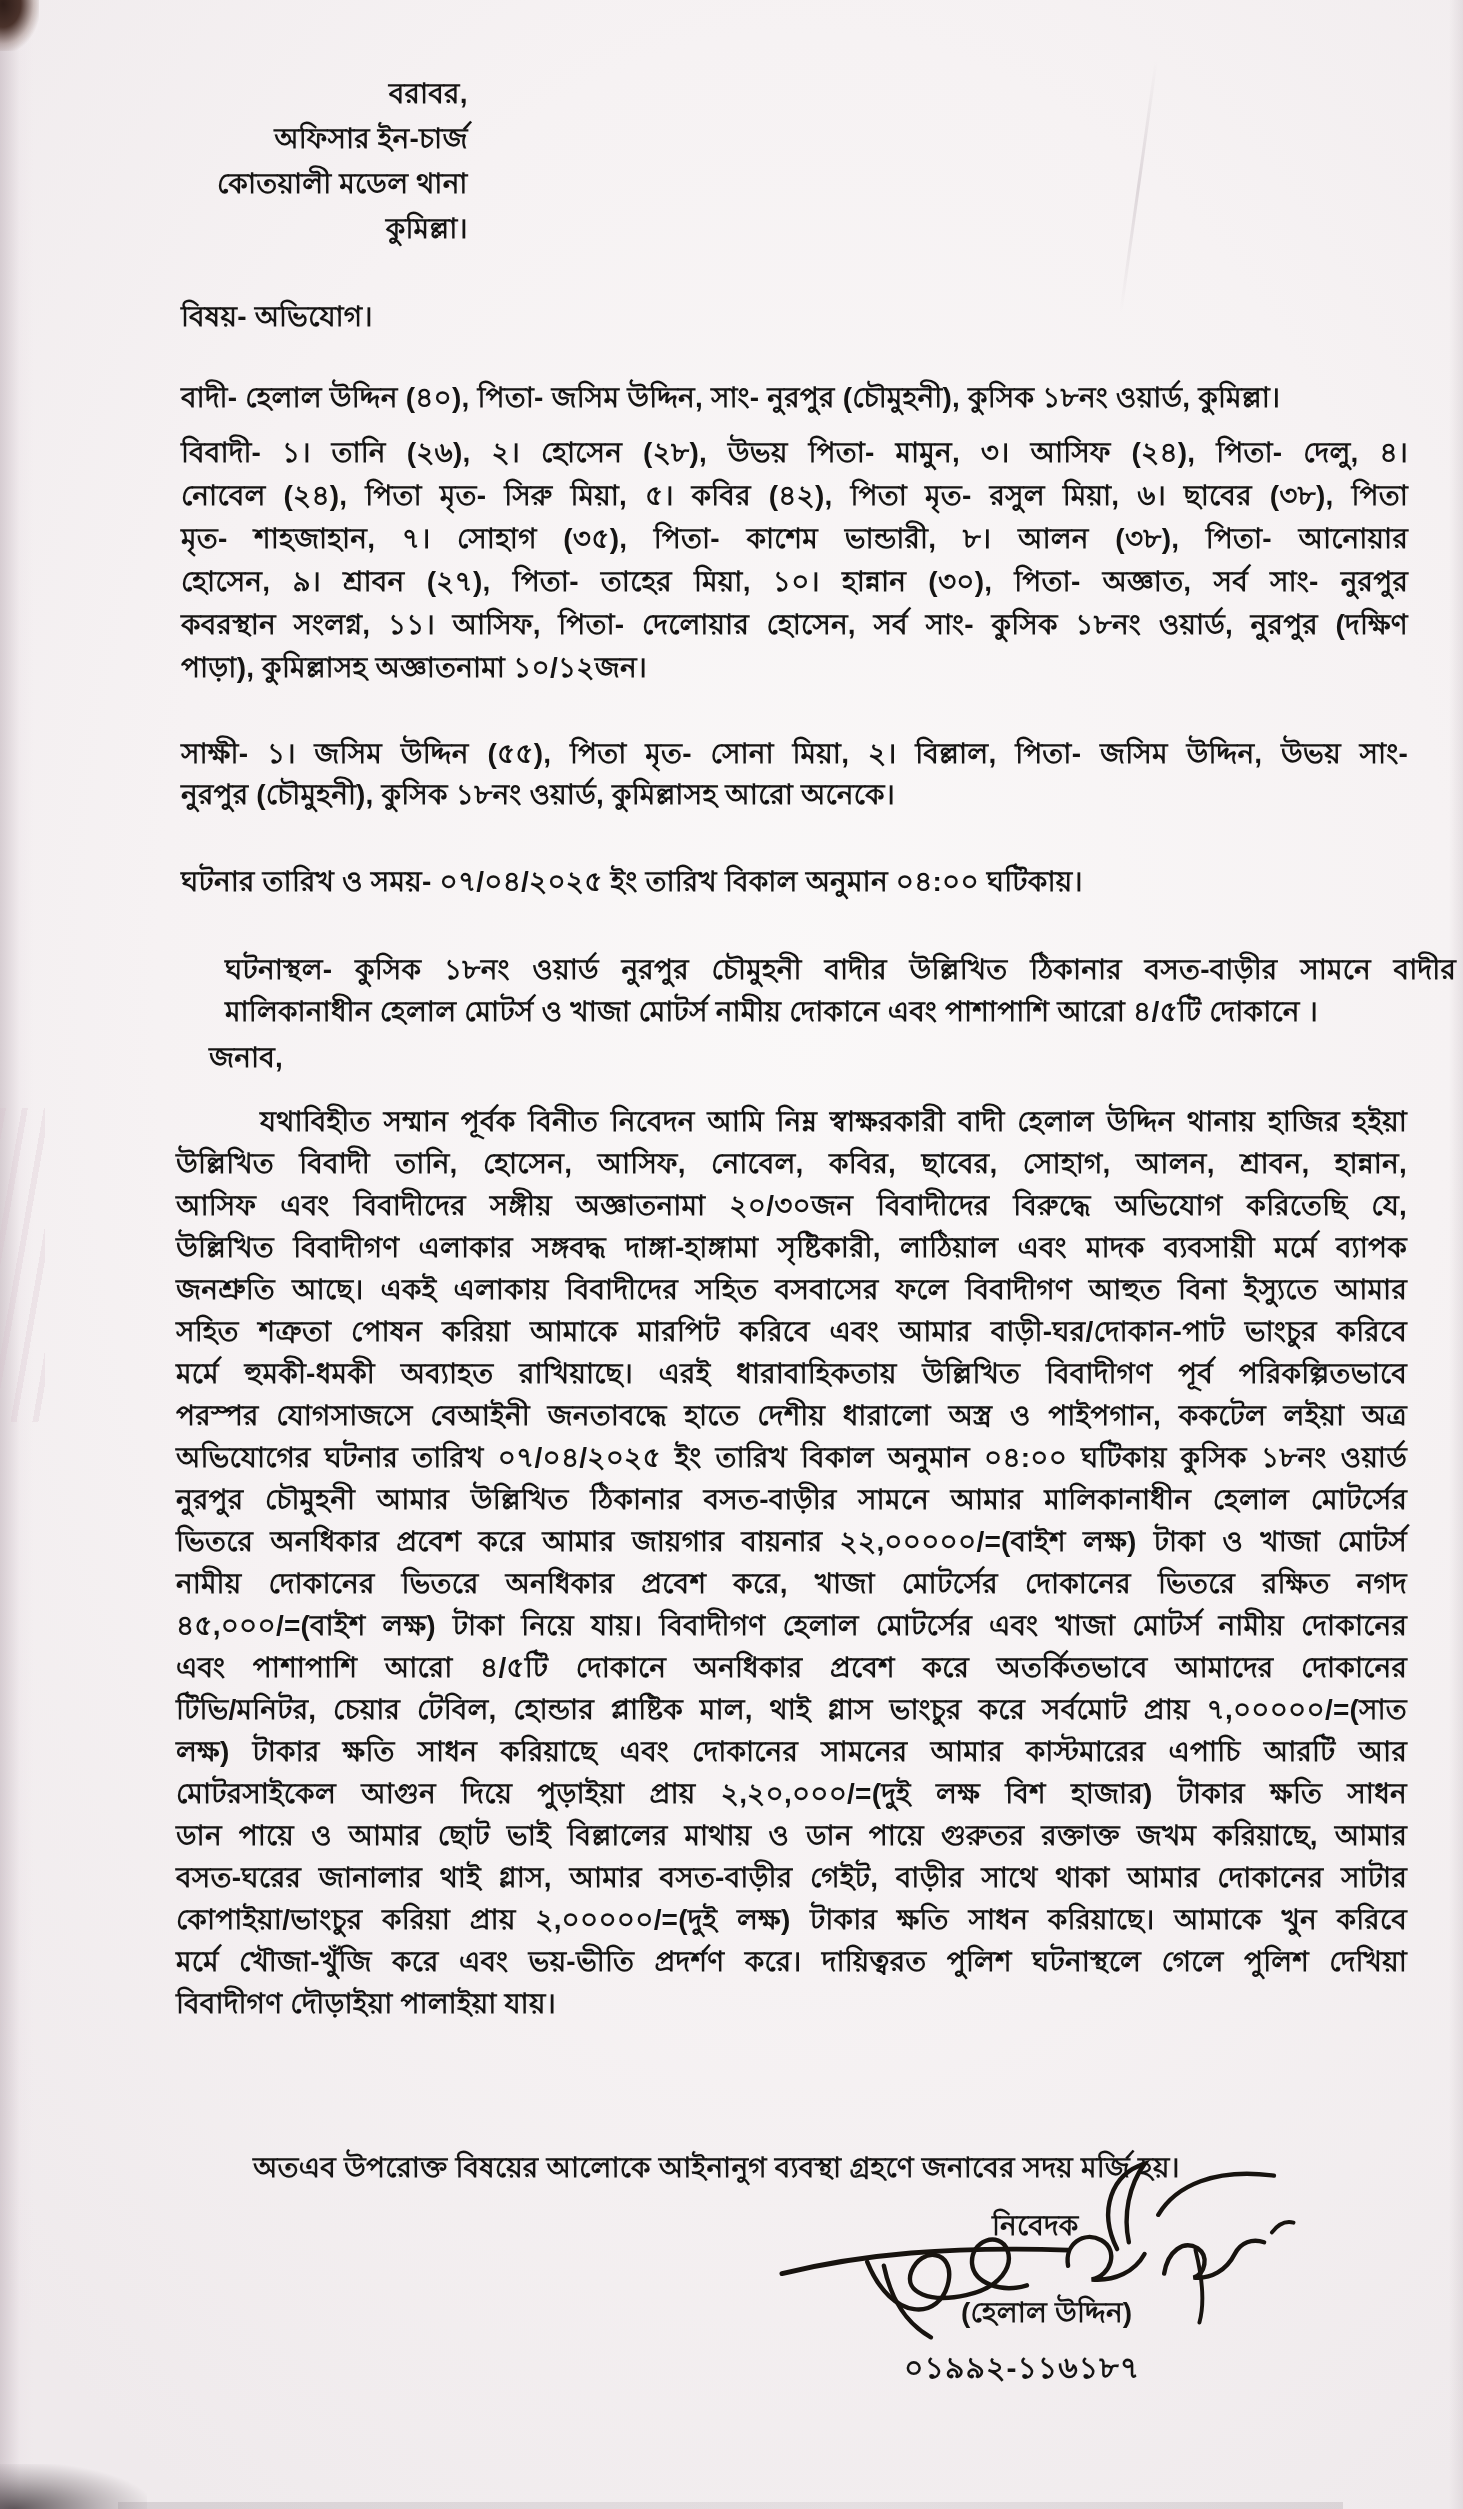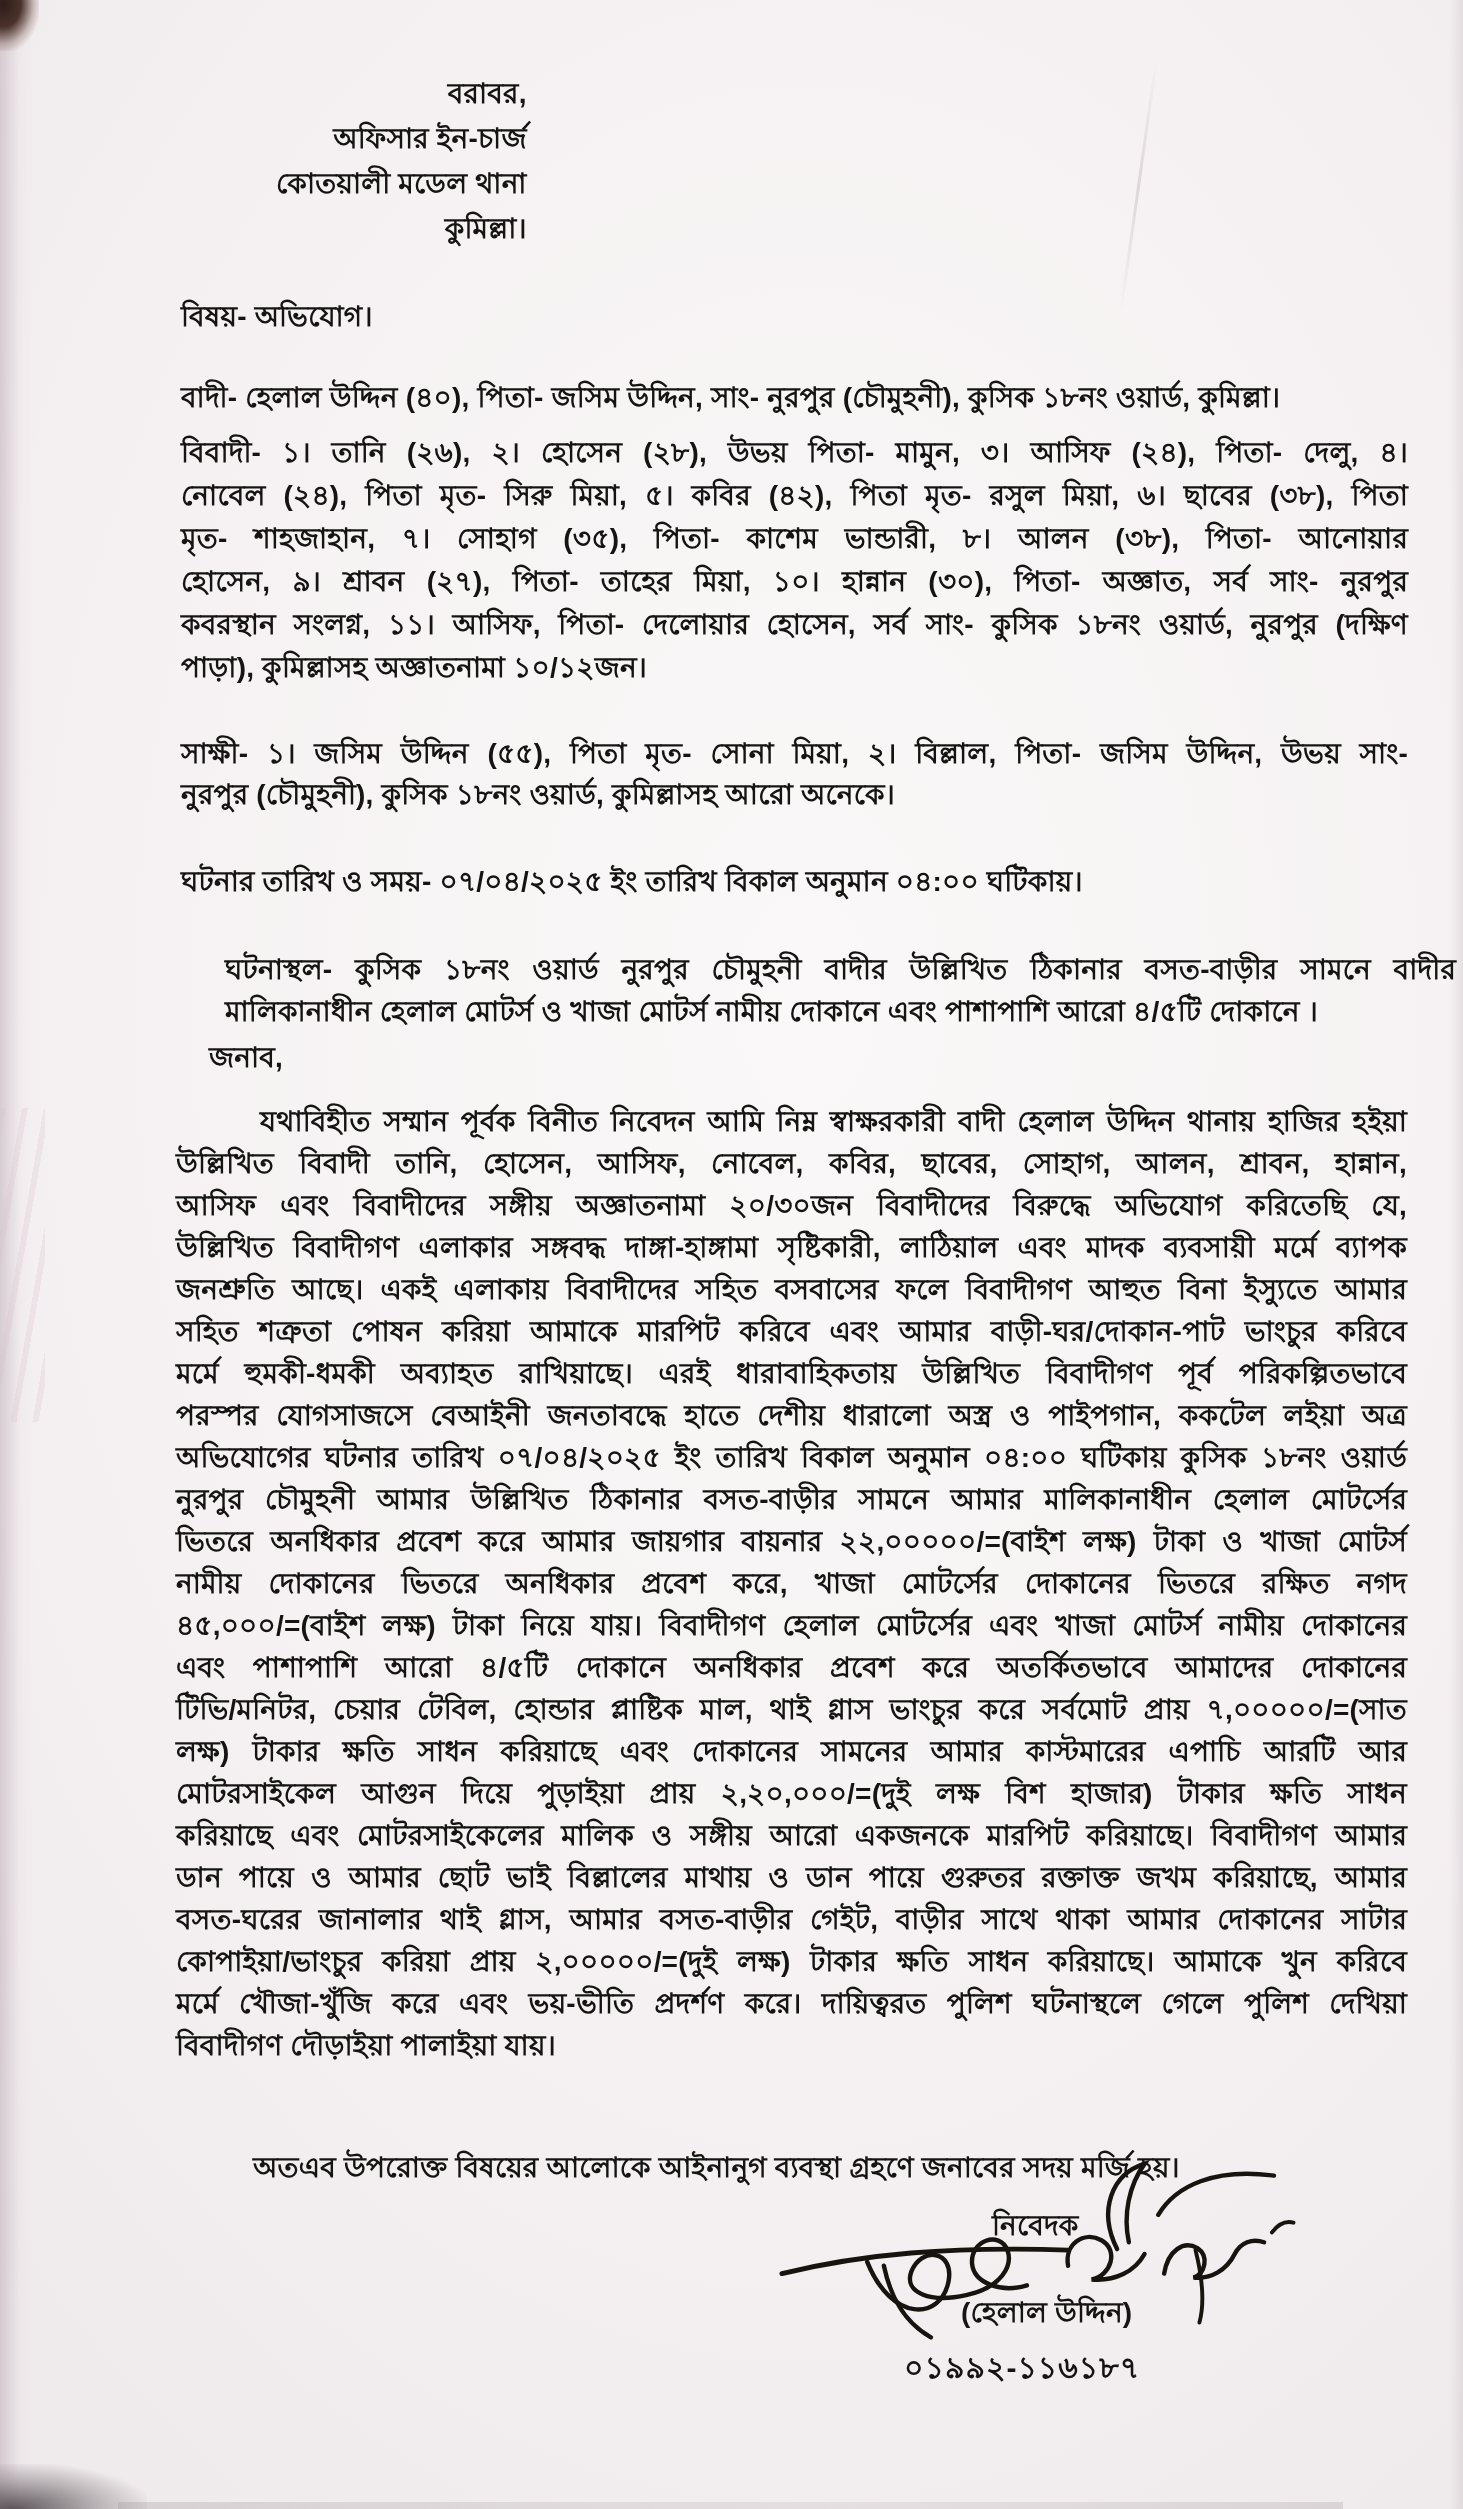--- a/index.html
+++ b/index.html
@@ -29,21 +29,21 @@
   .fold-tr{position:absolute;right:323px;top:59px;width:2.9px;height:255px;
     background:linear-gradient(rgba(200,190,195,.0),rgba(196,186,192,.5),rgba(200,190,195,0));transform:rotate(8deg);}
 
   
   .blk{position:absolute;font-weight:700;font-size:28px;line-height:45px;letter-spacing:0.2px;}
   .tline{white-space:nowrap;}
   .just .tline{white-space:normal;text-align:justify;text-align-last:justify;}
   .just .tline:last-child{text-align-last:left;}
 
   .addressee{left:181px;top:71px;text-align:right;}
-  .addressee .inner{margin-left:95px;}
+  .addressee .inner{margin-left:36px;}
   .subject{left:181px;top:294px;}
   .plaintiff{left:181px;top:376px;width:1227px;line-height:43px;}
   .defendants{left:181px;top:431px;width:1227px;line-height:43px;}
   .witness{left:181px;top:733px;width:1227px;line-height:41px;}
   .datetime{left:181px;top:859px;width:1227px;}
   .place{left:181px;top:949px;width:1231px;line-height:42px;margin-left:44px;}
   .salutation2{left:181px;top:1035px;margin-left:28px;}
   .body{left:176px;top:1078px;width:1231px;font-size:28px;line-height:42px;margin-top:23px;}
   .body .tline:first-child{text-indent:84px;}
   .closing{left:253px;top:2145px;width:1166px;}
@@ -112,21 +112,20 @@
       <div class="tline">পরস্পর যোগসাজসে বেআইনী জনতাবদ্ধে হাতে দেশীয় ধারালো অস্ত্র ও পাইপগান, ককটেল লইয়া অত্র</div>
       <div class="tline">অভিযোগের ঘটনার তারিখ ০৭/০৪/২০২৫ ইং তারিখ বিকাল অনুমান ০৪:০০ ঘটিকায় কুসিক ১৮নং ওয়ার্ড</div>
       <div class="tline">নুরপুর চৌমুহনী আমার উল্লিখিত ঠিকানার বসত-বাড়ীর সামনে আমার মালিকানাধীন হেলাল মোটর্সের</div>
       <div class="tline">ভিতরে অনধিকার প্রবেশ করে আমার জায়গার বায়নার ২২,০০০০০/=(বাইশ লক্ষ) টাকা ও খাজা মোটর্স</div>
       <div class="tline">নামীয় দোকানের ভিতরে অনধিকার প্রবেশ করে, খাজা মোটর্সের দোকানের ভিতরে রক্ষিত নগদ</div>
       <div class="tline">৪৫,০০০/=(বাইশ লক্ষ) টাকা নিয়ে যায়। বিবাদীগণ হেলাল মোটর্সের এবং খাজা মোটর্স নামীয় দোকানের</div>
       <div class="tline">এবং পাশাপাশি আরো ৪/৫টি দোকানে অনধিকার প্রবেশ করে অতর্কিতভাবে আমাদের দোকানের</div>
       <div class="tline">টিভি/মনিটর, চেয়ার টেবিল, হোন্ডার প্লাষ্টিক মাল, থাই গ্লাস ভাংচুর করে সর্বমোট প্রায় ৭,০০০০০/=(সাত</div>
       <div class="tline">লক্ষ) টাকার ক্ষতি সাধন করিয়াছে এবং দোকানের সামনের আমার কাস্টমারের এপাচি আরটি আর</div>
       <div class="tline">মোটরসাইকেল  আগুন দিয়ে পুড়াইয়া প্রায় ২,২০,০০০/=(দুই লক্ষ বিশ হাজার) টাকার ক্ষতি সাধন</div>
-      <div class="tline">করিয়াছে এবং মোটরসাইকেলের মালিক ও সঙ্গীয় আরো একজনকে মারপিট করিয়াছে। বিবাদীগণ আমার</div>
       <div class="tline">ডান পায়ে ও আমার ছোট ভাই বিল্লালের মাথায় ও ডান পায়ে গুরুতর রক্তাক্ত জখম করিয়াছে, আমার</div>
       <div class="tline">বসত-ঘরের জানালার থাই গ্লাস, আমার বসত-বাড়ীর গেইট, বাড়ীর সাথে থাকা আমার দোকানের সাটার</div>
       <div class="tline">কোপাইয়া/ভাংচুর করিয়া প্রায় ২,০০০০০/=(দুই লক্ষ) টাকার ক্ষতি সাধন করিয়াছে।  আমাকে খুন করিবে</div>
       <div class="tline">মর্মে খৌজা-খুঁজি করে এবং ভয়-ভীতি প্রদর্শণ করে। দায়িত্বরত পুলিশ ঘটনাস্থলে গেলে পুলিশ দেখিয়া</div>
       <div class="tline">বিবাদীগণ দৌড়াইয়া পালাইয়া যায়।</div>
     </div>
 
   <div class="blk closing tline">অতএব উপরোক্ত বিষয়ের আলোকে আইনানুগ ব্যবস্থা গ্রহণে জনাবের সদয় মর্জি হয়।</div>
 
   <div class="blk sig-label tline">নিবেদক</div>

